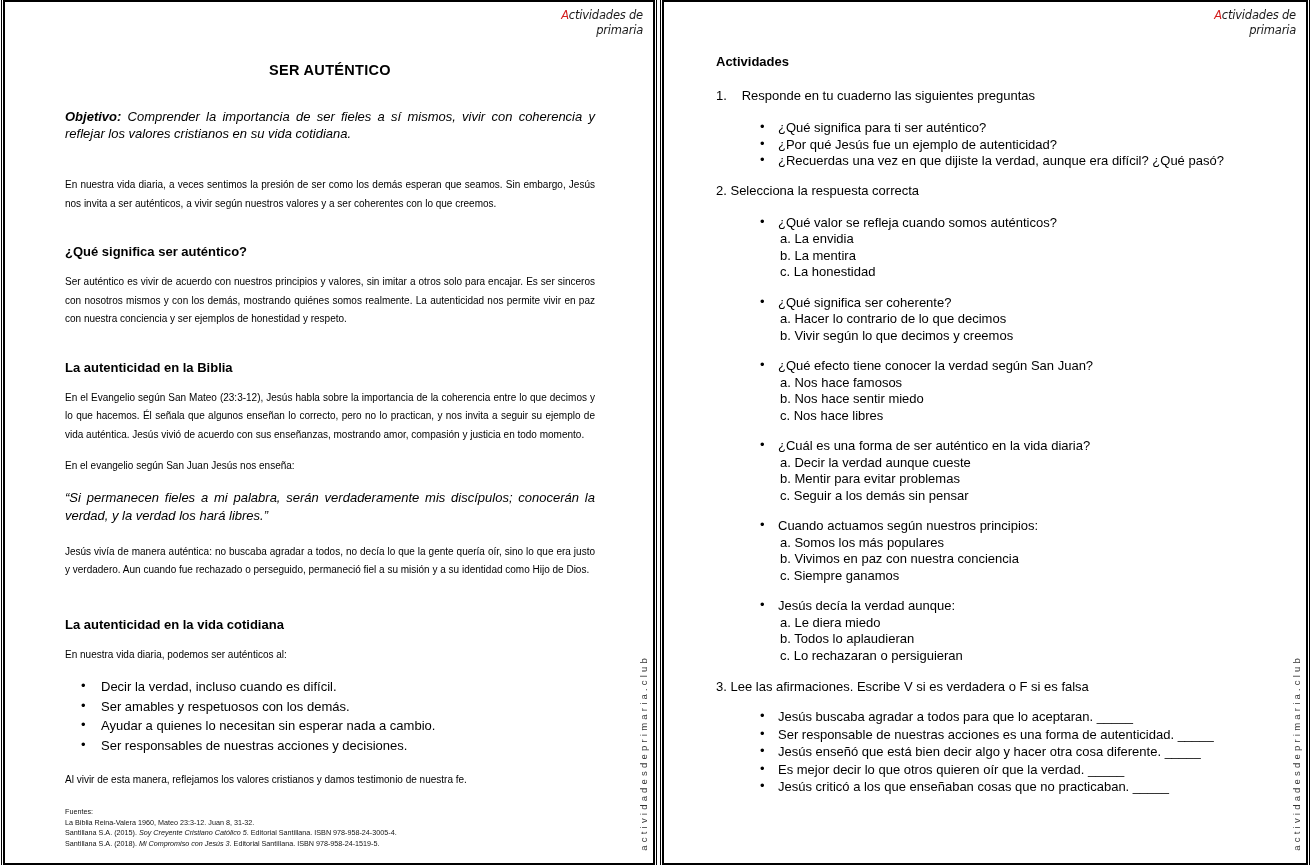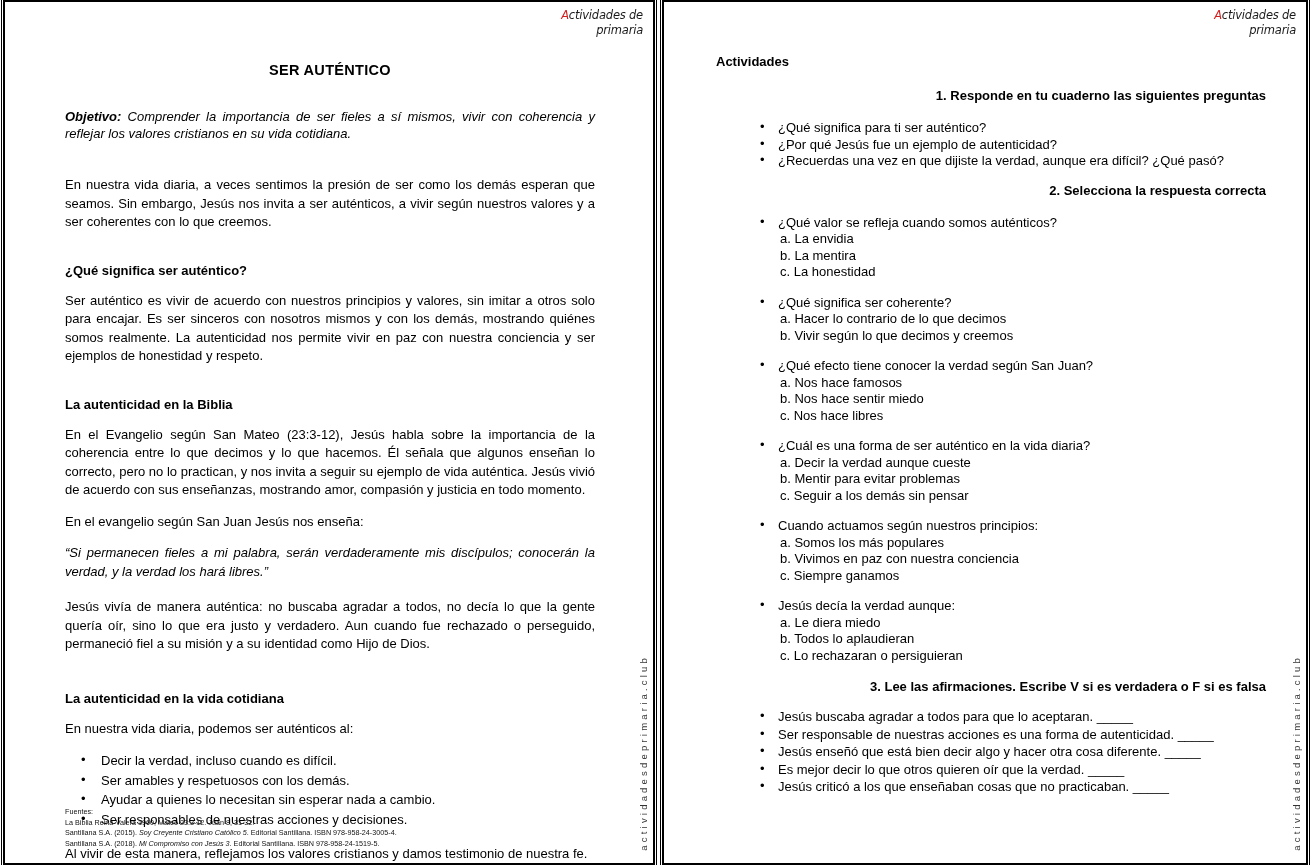--- a/index.html
+++ b/index.html
@@ -75,21 +75,21 @@
   p.objective {
     font-size: 13px;
     font-style: italic;
     text-align: justify;
     line-height: 17px;
     margin: 0 0 34px 0;
   }
   p.objective b { font-weight: bold; font-style: italic; }
 
   p.body {
-    font-size: 13px;
+    font-size: 10px;
     text-align: justify;
     line-height: 18.5px;
     margin: 0 0 20px 0;
   }
   p.body.tight { margin-bottom: 13px; }
   p.quote {
     font-size: 13px;
     font-style: italic;
     text-align: justify;
     line-height: 18.5px;
@@ -133,24 +133,23 @@
   .footer i { font-style: italic; }
 
   
   h2.act-title {
     font-size: 13px;
     font-weight: bold;
     margin: 0 0 18px 0;
   }
   .numitem {
     font-size: 13px;
-    font-weight: bold;
+    font-weight: normal;
     margin: 4px 0 16px 0;
     line-height: 17px;
-    text-align: right;
   }
   .numitem .num { display: inline-block; }
   .numitem.wide .num { min-width: 22px; }
 
   ul.qlist {
     list-style: none;
     margin: 0 0 6px 0;
     padding: 0 0 0 44px;
   }
   ul.qlist > li {

